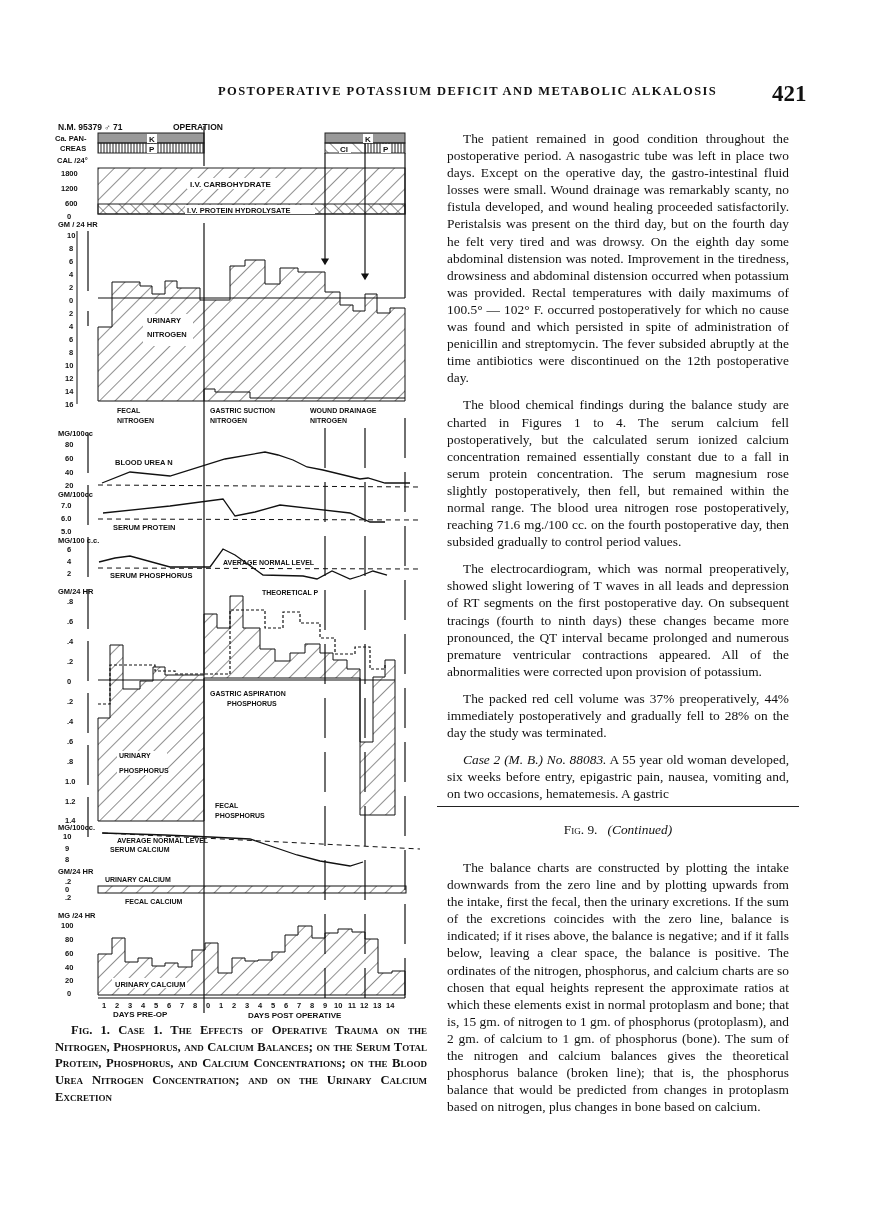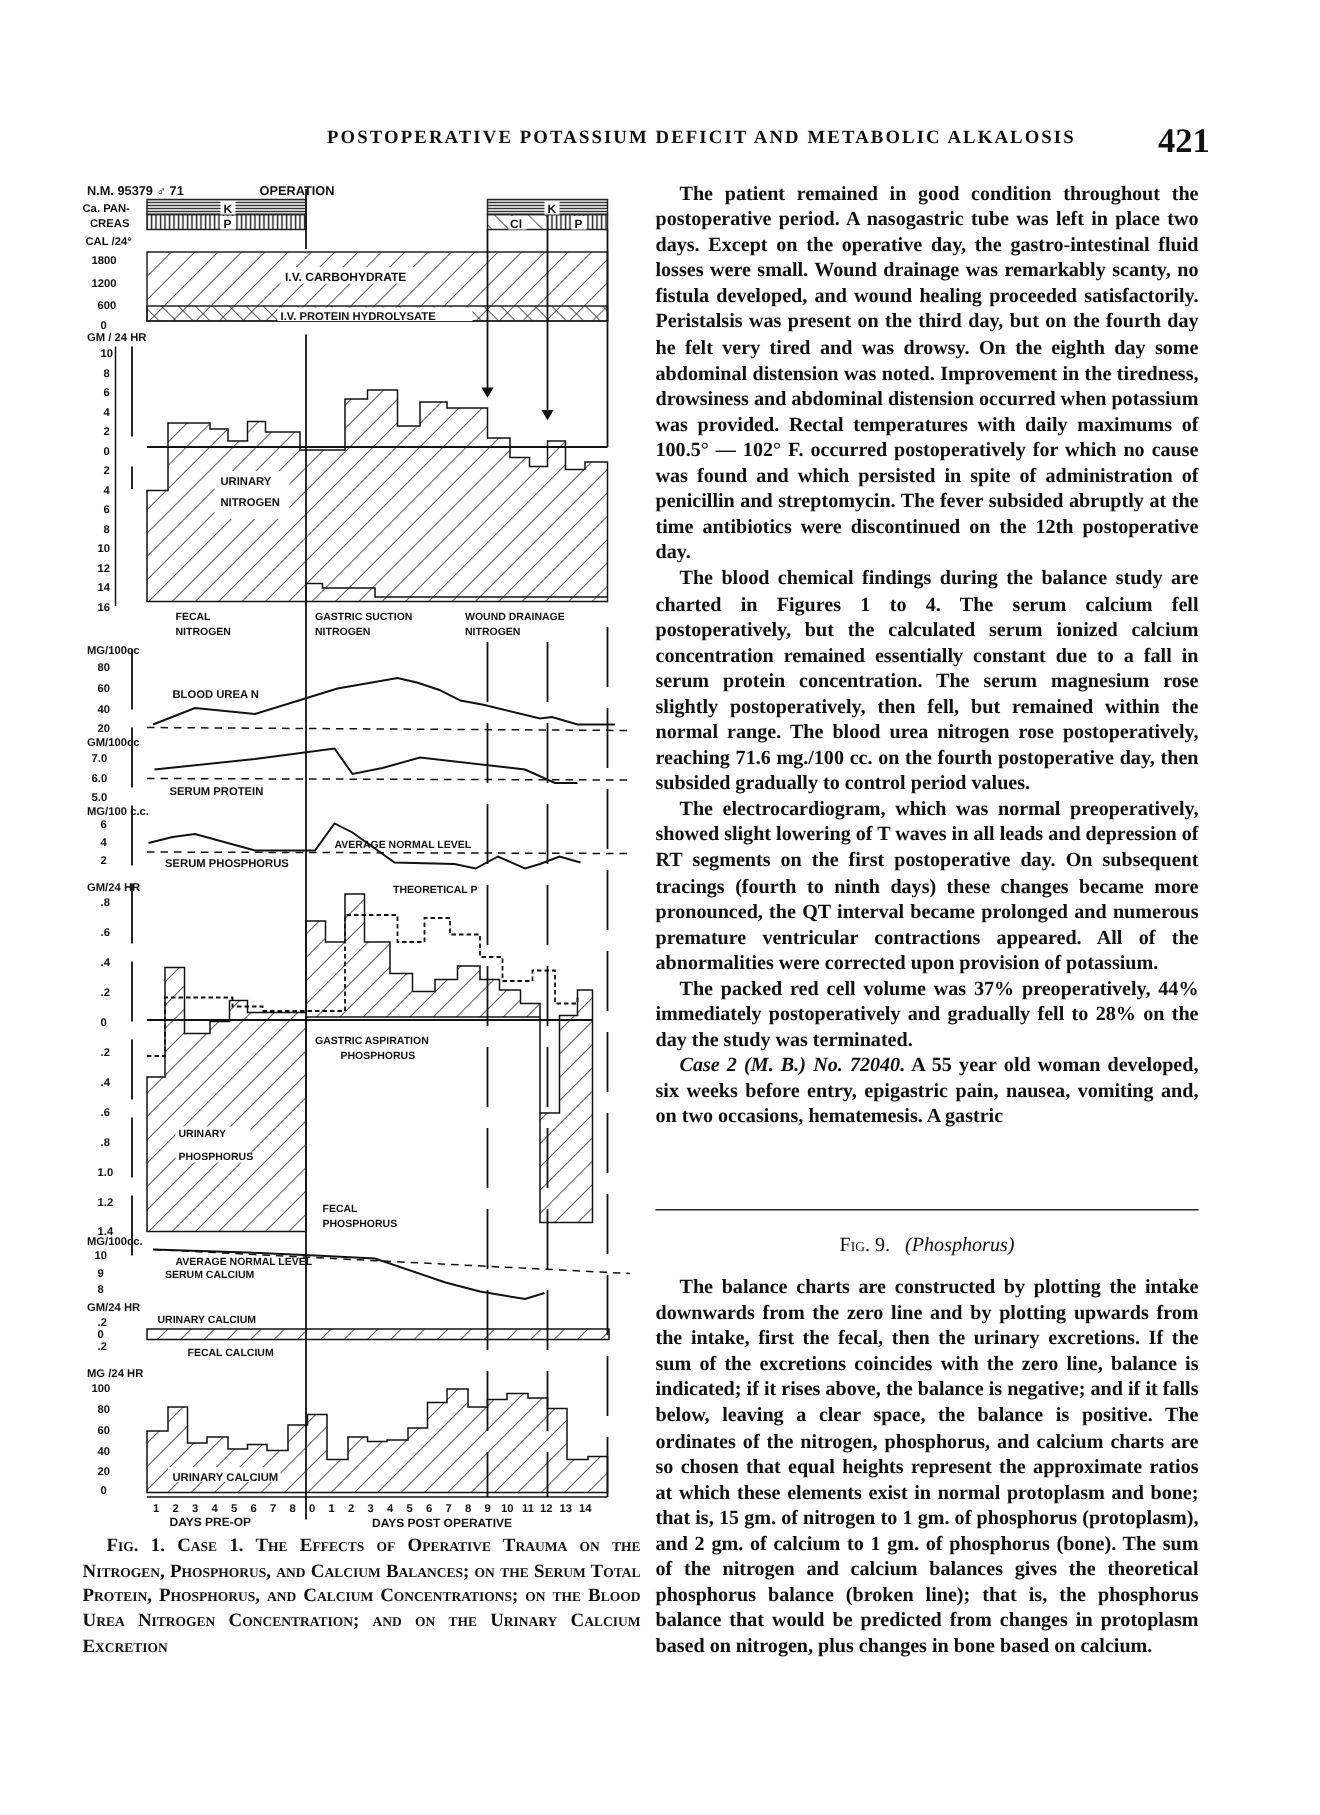--- a/index.html
+++ b/index.html
@@ -7,21 +7,21 @@
          font-family:"Liberation Serif","DejaVu Serif",serif; color:#111; }
   .header { position:absolute; top:84px; left:0; width:732px; height:20px; }
   .running-title { position:absolute; left:218px; top:0; font-size:12.5px; letter-spacing:1.4px;
          font-variant:small-caps; font-weight:bold; }
   .page-num { position:absolute; left:772px; top:-3px; font-size:23px; font-weight:bold; }
   .figure { position:absolute; left:55px; top:118px; width:375px; height:900px;text-align:right; }
   .caption { position:absolute; left:55px; top:1022px; width:372px; font-size:12.6px; line-height:16.7px;
          text-align:justify; font-variant:small-caps; font-weight:bold; }
   .caption .ind { text-indent:16px; }
   .col { position:absolute; left:437px; width:362px; font-size:13.4px; line-height:17.1px; text-align:justify; }
-  .col p { margin:0; text-indent:16px;font-weight:bold; }
+  .col p { margin:10px; text-indent:16px; }
   .col1 { top:120px; }
   .rule { position:absolute; left:437px; top:806px; width:362px; border-top:1.2px solid #222; }
   .fig-cont { position:absolute; left:437px; top:822px; width:362px; text-align:center; font-size:13.4px; }
   .fig-cont .sc { font-variant:small-caps; }
   .col2 { top:849px; }
   svg text { font-family:"Liberation Sans","DejaVu Sans",sans-serif; font-weight:bold; fill:#111; }
 </style>
 </head>
 <body>
 
@@ -255,25 +255,25 @@
 
 <div class="caption">
   <div class="ind">Fig. 1. Case 1. The Effects of Operative Trauma on the Nitrogen, Phosphorus, and Calcium Balances; on the Serum Total Protein, Phosphorus, and Calcium Concentrations; on the Blood Urea Nitrogen Concentration; and on the Urinary Calcium Excretion</div>
 </div>
 
 <div class="col col1">
   <p>The patient remained in good condition throughout the postoperative period. A nasogastric tube was left in place two days. Except on the operative day, the gastro-intestinal fluid losses were small. Wound drainage was remarkably scanty, no fistula developed, and wound healing proceeded satisfactorily. Peristalsis was present on the third day, but on the fourth day he felt very tired and was drowsy. On the eighth day some abdominal distension was noted. Improvement in the tiredness, drowsiness and abdominal distension occurred when potassium was provided. Rectal temperatures with daily maximums of 100.5° — 102° F. occurred postoperatively for which no cause was found and which persisted in spite of administration of penicillin and streptomycin. The fever subsided abruptly at the time antibiotics were discontinued on the 12th postoperative day.</p>
   <p>The blood chemical findings during the balance study are charted in Figures 1 to 4. The serum calcium fell postoperatively, but the calculated serum ionized calcium concentration remained essentially constant due to a fall in serum protein concentration. The serum magnesium rose slightly postoperatively, then fell, but remained within the normal range. The blood urea nitrogen rose postoperatively, reaching 71.6 mg./100 cc. on the fourth postoperative day, then subsided gradually to control period values.</p>
   <p>The electrocardiogram, which was normal preoperatively, showed slight lowering of T waves in all leads and depression of RT segments on the first postoperative day. On subsequent tracings (fourth to ninth days) these changes became more pronounced, the QT interval became prolonged and numerous premature ventricular contractions appeared. All of the abnormalities were corrected upon provision of potassium.</p>
   <p>The packed red cell volume was 37% preoperatively, 44% immediately postoperatively and gradually fell to 28% on the day the study was terminated.</p>
-  <p><i>Case 2 (M. B.) No. 72040.</i><span> A 55 year old woman developed, six weeks before entry, epigastric pain, nausea, vomiting and, on two occasions, hematemesis. A gastric</span></p>
+  <p><i>Case 2 (M. B.) No. 88083.</i><span> A 55 year old woman developed, six weeks before entry, epigastric pain, nausea, vomiting and, on two occasions, hematemesis. A gastric</span></p>
 </div>
 
 <div class="rule"></div>
 
 <div class="fig-cont">
   <span class="sc">Fig. 9.</span>&nbsp;&nbsp;
-  <i>(Phosphorus)</i>
+  <i>(Continued)</i>
 </div>
 
 <div class="col col2">
   <p>The balance charts are constructed by plotting the intake downwards from the zero line and by plotting upwards from the intake, first the fecal, then the urinary excretions. If the sum of the excretions coincides with the zero line, balance is indicated; if it rises above, the balance is negative; and if it falls below, leaving a clear space, the balance is positive. The ordinates of the nitrogen, phosphorus, and calcium charts are so chosen that equal heights represent the approximate ratios at which these elements exist in normal protoplasm and bone; that is, 15 gm. of nitrogen to 1 gm. of phosphorus (protoplasm), and 2 gm. of calcium to 1 gm. of phosphorus (bone). The sum of the nitrogen and calcium balances gives the theoretical phosphorus balance (broken line); that is, the phosphorus balance that would be predicted from changes in protoplasm based on nitrogen, plus changes in bone based on calcium.</p>
 </div>
 
 </body></html>

